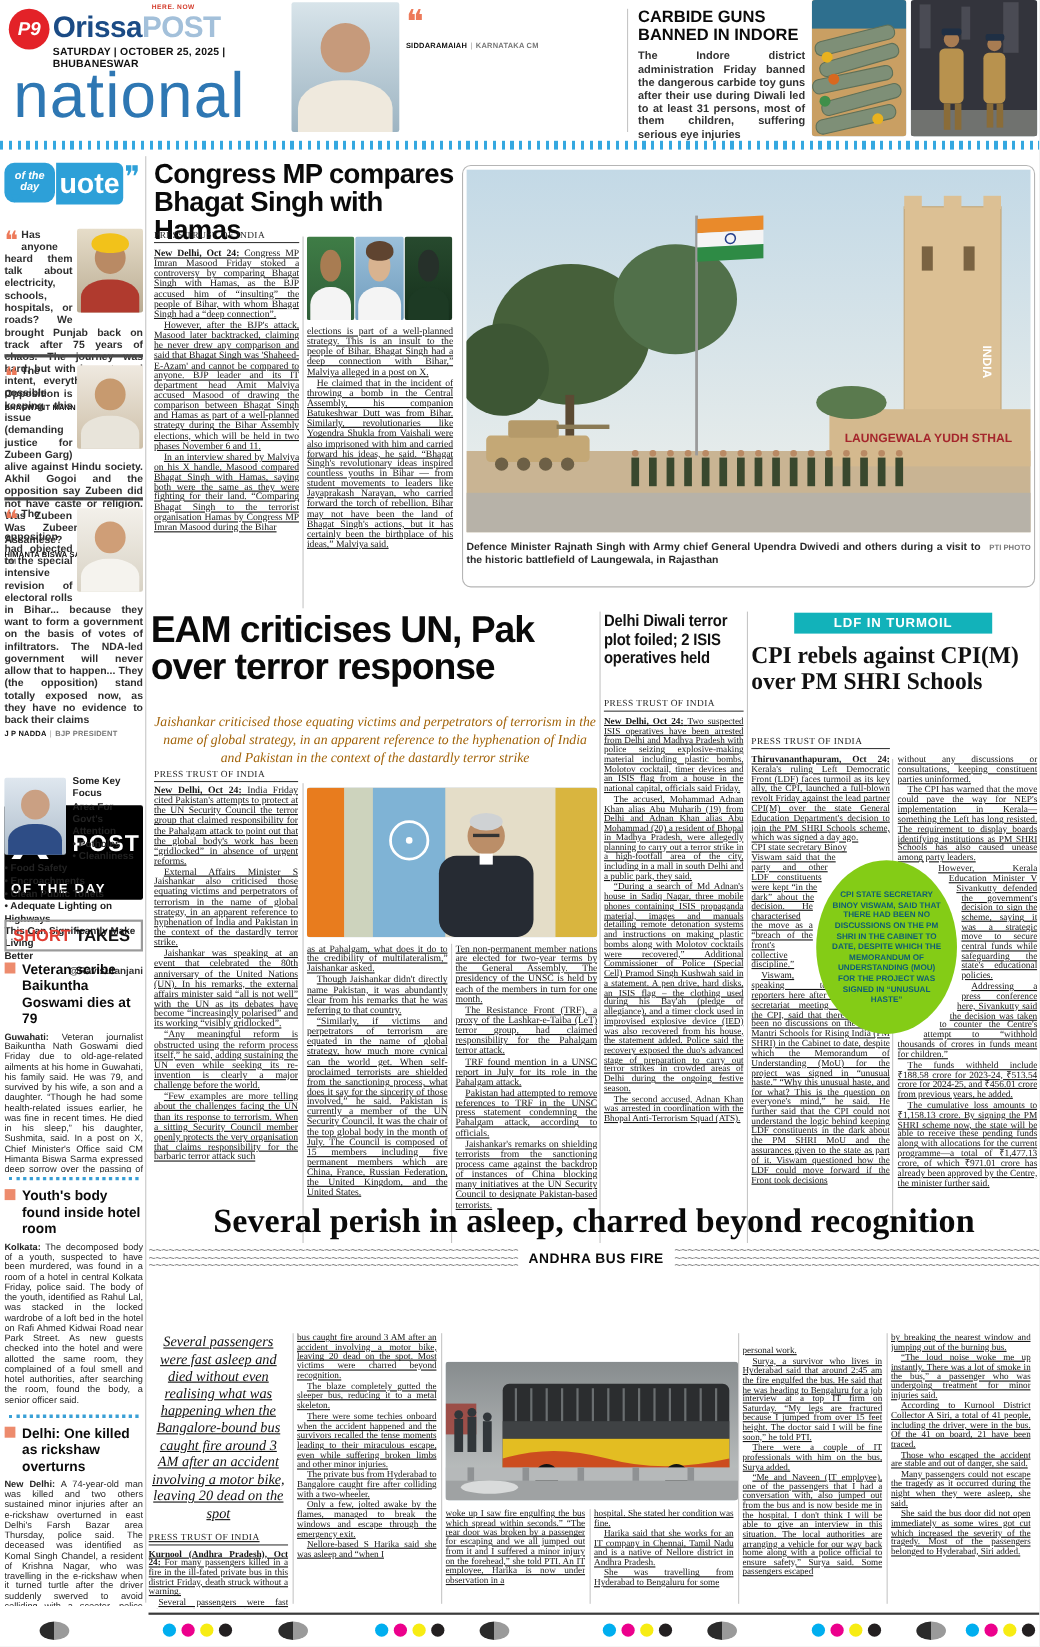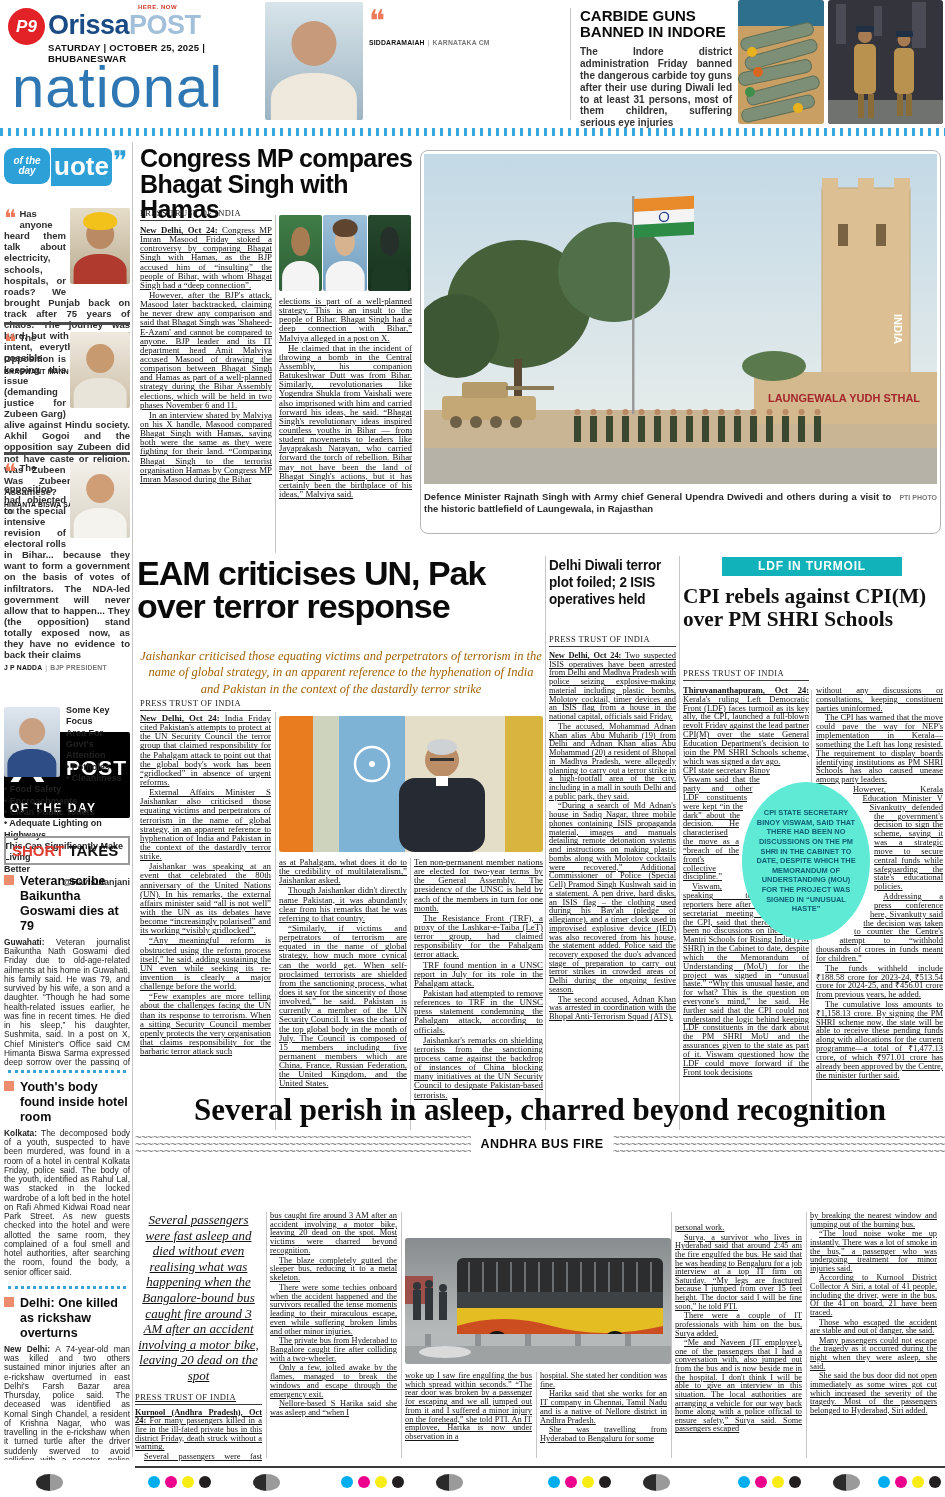--- a/index.html
+++ b/index.html
@@ -81,21 +81,21 @@
   .h-congress{font-size:25px;font-weight:800;line-height:1.02;letter-spacing:-.6px;color:#0a0a0a;}
   .h-eam{font-size:34px;font-weight:800;line-height:.98;letter-spacing:-1px;color:#0a0a0a;}
   .eam-sub{font-family:"Liberation Serif",serif;font-style:italic;font-size:12.5px;line-height:1.3;
       text-align:center;color:#a16207;}
   .h-diwali{font-size:15px;font-weight:800;line-height:1.12;letter-spacing:-.2px;
       transform:scaleX(.9);transform-origin:left top;white-space:nowrap;}
   .h-cpi{font-family:"Liberation Serif",serif;font-size:22px;font-weight:700;line-height:1.06;
       transform:scaleX(.97);transform-origin:left top;}
   .kicker-ldf{background:#12b2ba;color:#fff;font-size:12px;font-weight:800;letter-spacing:.8px;
       text-align:center;line-height:19px;}
-  .callout{border-radius:50%;background:#5eead4;display:flex;align-items:center;z-index:5;
+  .callout{border-radius:50%;background:#84cc16;display:flex;align-items:center;z-index:5;
       justify-content:center;text-align:center;font-size:7.4px;font-weight:800;color:#0f5d75;
       padding:16px 12px;line-height:1.3;}
   .cutout-r{float:right;width:66px;height:152px;shape-outside:ellipse(72px 80px at 100% 50%);margin-left:4px;}
   .cutout-l{float:left;width:54px;height:152px;shape-outside:ellipse(68px 80px at 0% 50%);margin-right:4px;}
   .h-bus{font-family:"Liberation Serif",serif;font-size:31px;font-weight:700;text-align:center;color:#0a0a0a;}
   .kicker-bus{font-size:12.5px;font-weight:800;letter-spacing:.5px;text-align:center;color:#0a0a0a;}
   .waves{overflow:hidden;color:#666;}
   .waves::before{content:"~~~~~~~~~~~~~~~~~~~~~~~~~~~~~~~~~~~~~~~~~~~~~~~~~~~~~~~~~~~~\A~~~~~~~~~~~~~~~~~~~~~~~~~~~~~~~~~~~~~~~~~~~~~~~~~~~~~~~~~~~~\A~~~~~~~~~~~~~~~~~~~~~~~~~~~~~~~~~~~~~~~~~~~~~~~~~~~~~~~~~~~~";
       white-space:pre;font-size:11px;line-height:7px;letter-spacing:-.5px;display:block;}
   .pullq{font-family:"Liberation Serif",serif;font-style:italic;font-size:13px;line-height:1.2;

